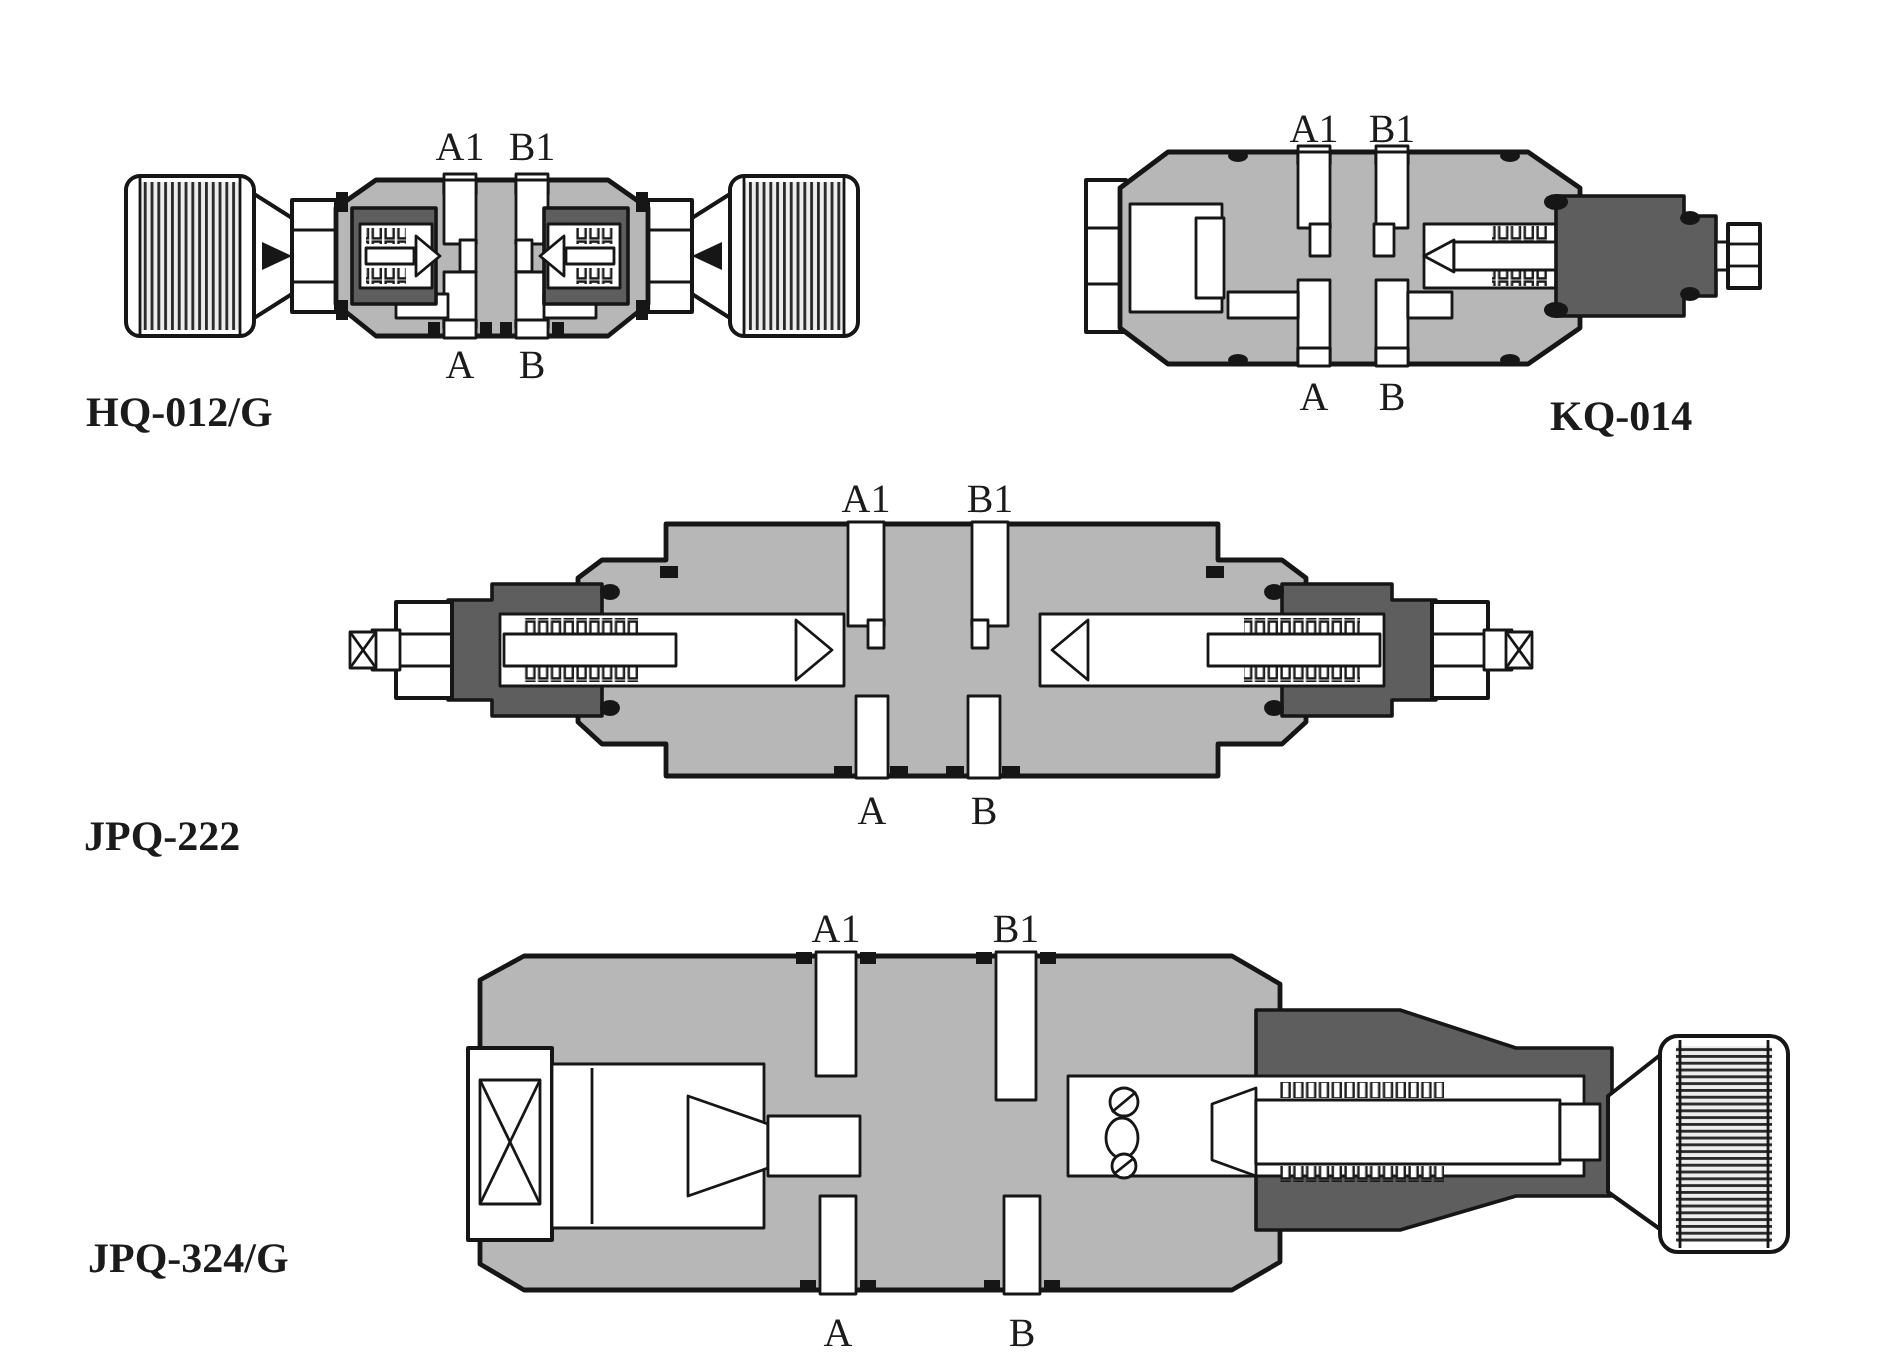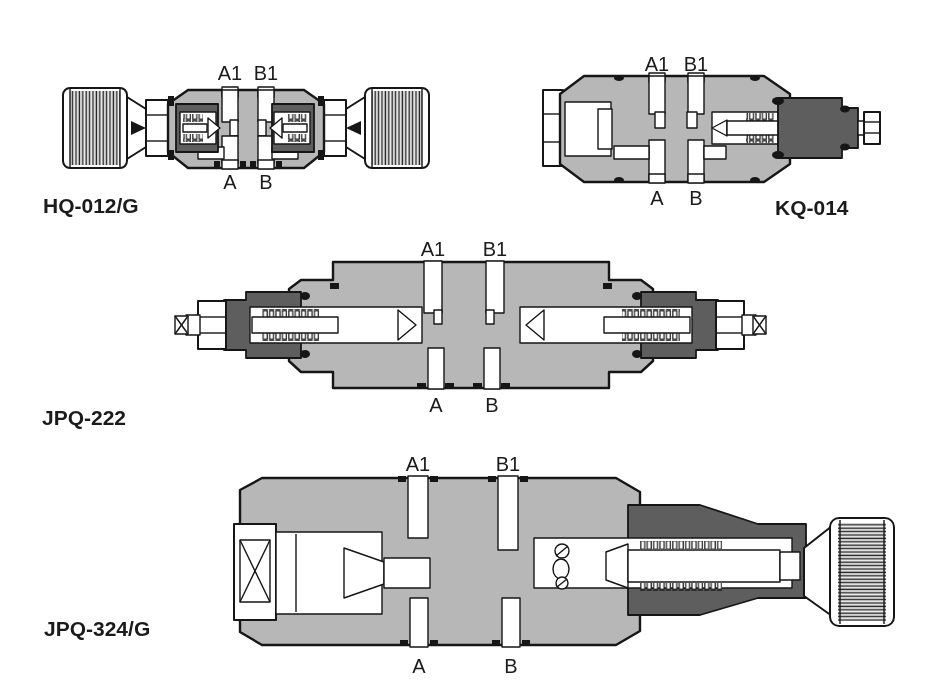--- a/index.html
+++ b/index.html
@@ -1,17 +1,17 @@
 <!DOCTYPE html>
 <html style="--background: #ffffff; --body-gray: #b7b7b7; --dark-gray: #5e5e5e; --outline-black: #161616; --channel-white: #ffffff;"><head>
 <meta charset="utf-8">
 <style>
   html,body{margin:0;padding:0;background:#fff;}
   .stage{position:relative;width:941px;height:681px;background:var(--background,#fff);overflow:hidden;
-         font-family:Liberation Sans, sans-serif;}
+         font-family:Liberation Serif, serif;}
   svg{display:block;}
   
   .w  {fill:#ffffff;stroke:var(--outline-black,#161616);stroke-width:2;stroke-linejoin:round;}
   .w1 {fill:#ffffff;stroke:var(--outline-black,#161616);stroke-width:1.4;stroke-linejoin:round;}
   .g  {fill:var(--body-gray,#b7b7b7);stroke:var(--outline-black,#161616);stroke-width:2.4;stroke-linejoin:round;}
   .d  {fill:var(--dark-gray,#5e5e5e);stroke:var(--outline-black,#161616);stroke-width:1.8;stroke-linejoin:round;}
   .k  {fill:var(--outline-black,#161616);stroke:none;}
   .ln {stroke:var(--outline-black,#161616);stroke-width:1.4;fill:none;}
   .pat{stroke:none;}
   .port-label {font-size:20px;fill:#1b1b1b;text-anchor:middle;}

